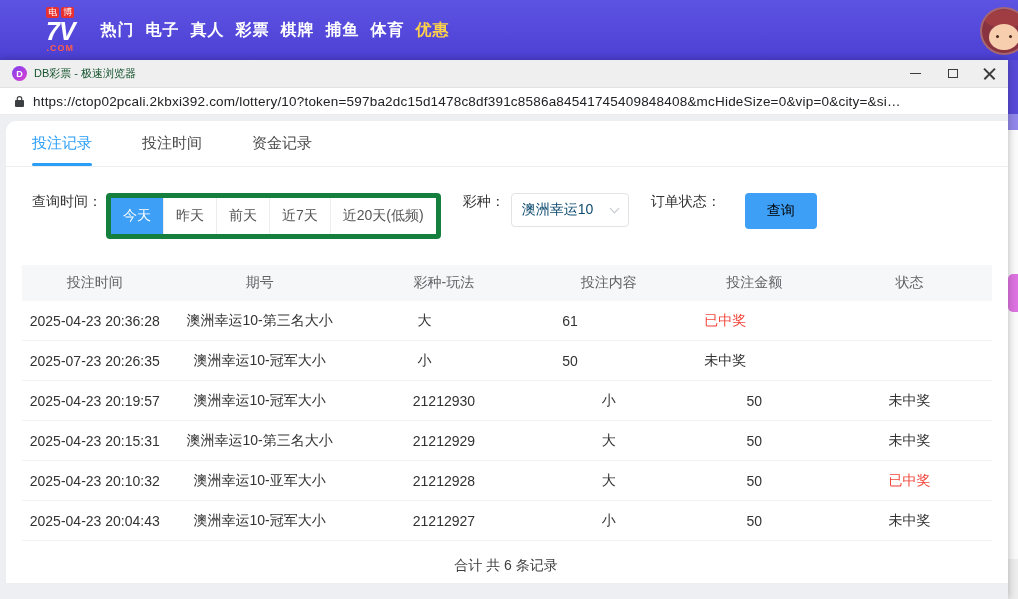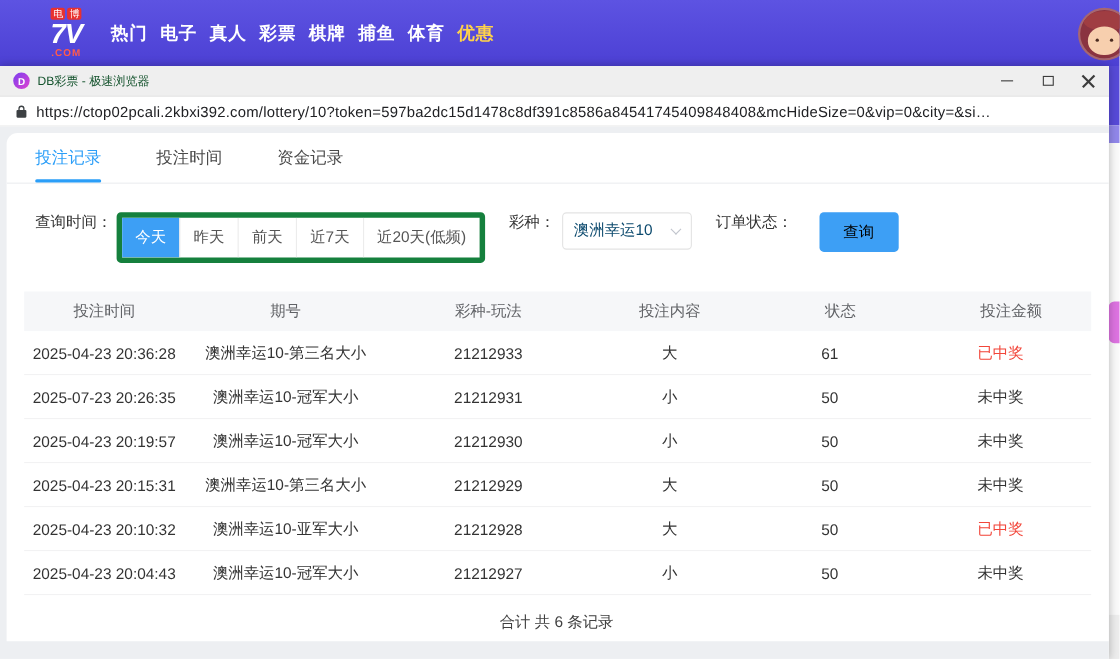--- a/index.html
+++ b/index.html
@@ -183,36 +183,34 @@
 
           <button class="search-btn">查询</button>
         </div>
 
         <div class="table">
           <div class="thead">
             <div class="col c0">投注时间</div>
             <div class="col c2">期号</div>
             <div class="col c1">彩种-玩法</div>
             <div class="col c3">投注内容</div>
+            <div class="col c4">投注金额</div>
             <div class="col c5">状态</div>
-            <div class="col c4">投注金额</div>
           </div>
 
           <div class="trow">
             <div class="col c0">2025-04-23 20:36:28</div>
             <div class="col c1">澳洲幸运10-第三名大小</div>
-            <div class="col c2">21212933</div>
             <div class="col c3">大</div>
             <div class="col c4">61</div>
             <div class="col c5" data-state="win">已中奖</div>
           </div>
           <div class="trow">
             <div class="col c0">2025-07-23 20:26:35</div>
             <div class="col c1">澳洲幸运10-冠军大小</div>
-            <div class="col c2">21212931</div>
             <div class="col c3">小</div>
             <div class="col c4">50</div>
             <div class="col c5" data-state="lose">未中奖</div>
           </div>
           <div class="trow">
             <div class="col c0">2025-04-23 20:19:57</div>
             <div class="col c1">澳洲幸运10-冠军大小</div>
             <div class="col c2">21212930</div>
             <div class="col c3">小</div>
             <div class="col c4">50</div>

